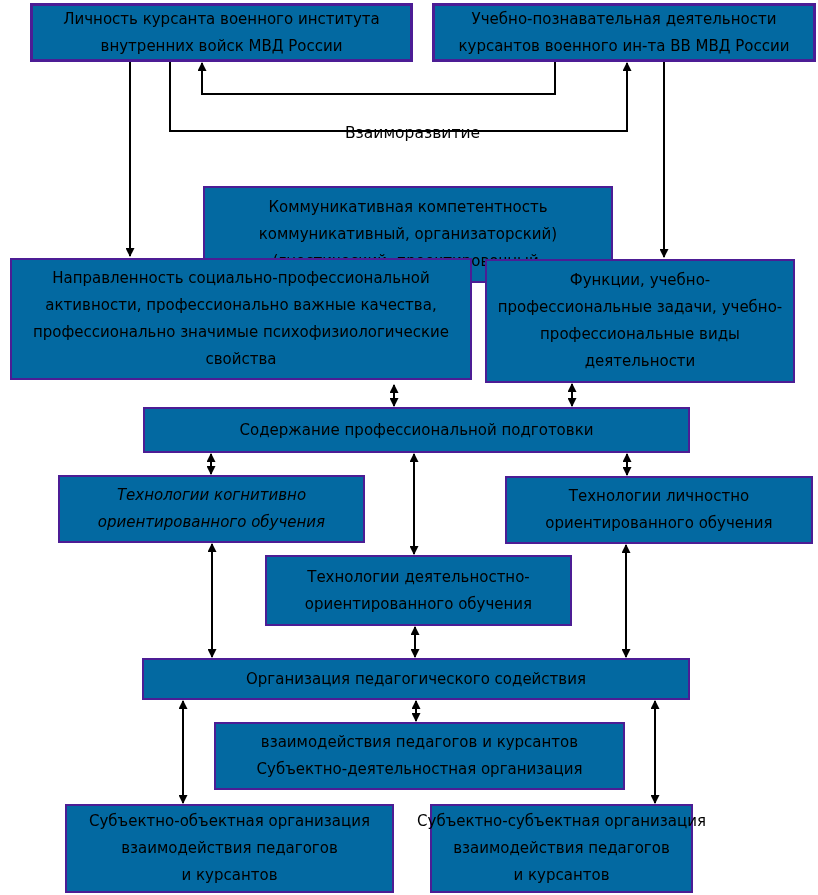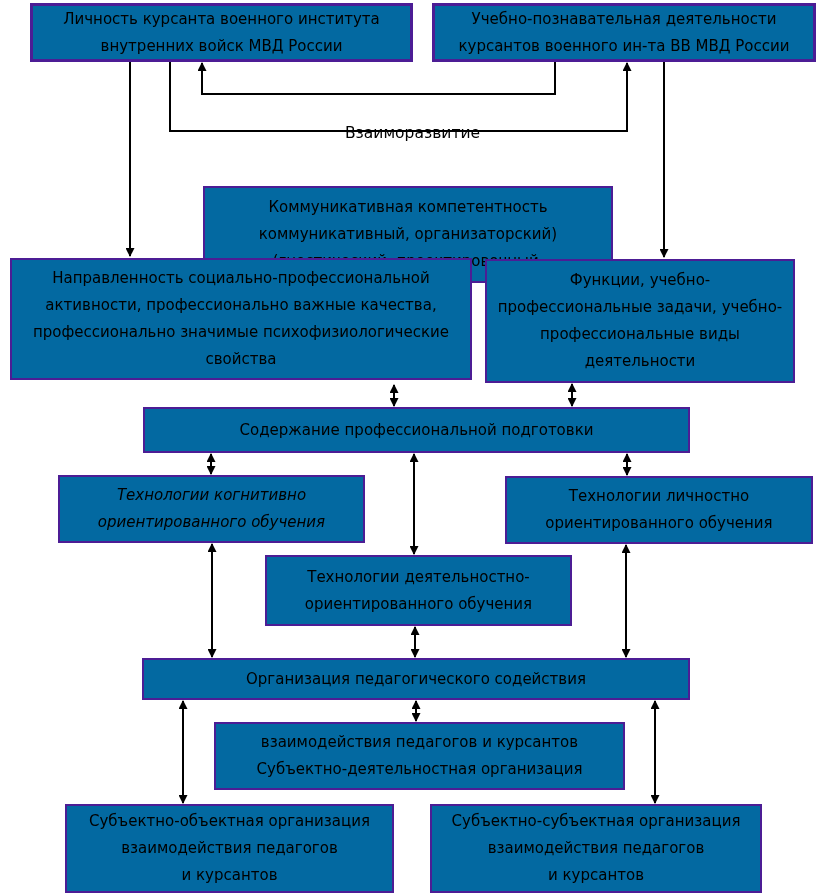--- a/index.html
+++ b/index.html
@@ -48,21 +48,21 @@
   #bx-competence    { left: 203px; top: 138px; width: 410px; height: 97px; margin-top: 48px; }
   #bx-orientation   { left: 10px;   top: 258px; width: 462px; height: 122px; }
   #bx-functions     { left: 485px; top: 259px; width: 310px; height: 124px; }
   #bx-content       { left: 143px; top: 407px; width: 547px; height: 46px; }
   #bx-tech-cognitive{ left: 58px;  top: 475px; width: 307px; height: 68px; font-style: italic; }
   #bx-tech-personal { left: 472px; top: 476px; width: 308px; height: 68px; margin-left: 33px; }
   #bx-tech-activity { left: 265px; top: 555px; width: 307px; height: 71px; }
   #bx-organization  { left: 142px; top: 658px; width: 548px; height: 42px; }
   #bx-subj-activity { left: 214px; top: 722px; width: 411px; height: 68px; }
   #bx-subj-object   { left: 65px;  top: 804px; width: 329px; height: 89px; }
-  #bx-subj-subject  { left: 430px; top: 804px; width: 332px; height: 89px; }
+  #bx-subj-subject  { left: 430px; top: 804px; width: 263px; height: 89px; }
   #lbl-mutual       { left: 340px; top: 96px;  width: 145px; }
 </style>
 </head>
 <body>
 
 <div class="canvas">
 
   <svg class="connectors" viewBox="0 0 818 895" xmlns="http://www.w3.org/2000/svg">
     <defs>
       <marker id="arr" viewBox="0 0 10 10" refX="9" refY="5" markerWidth="10" markerHeight="9" markerUnits="userSpaceOnUse" orient="auto-start-reverse">

